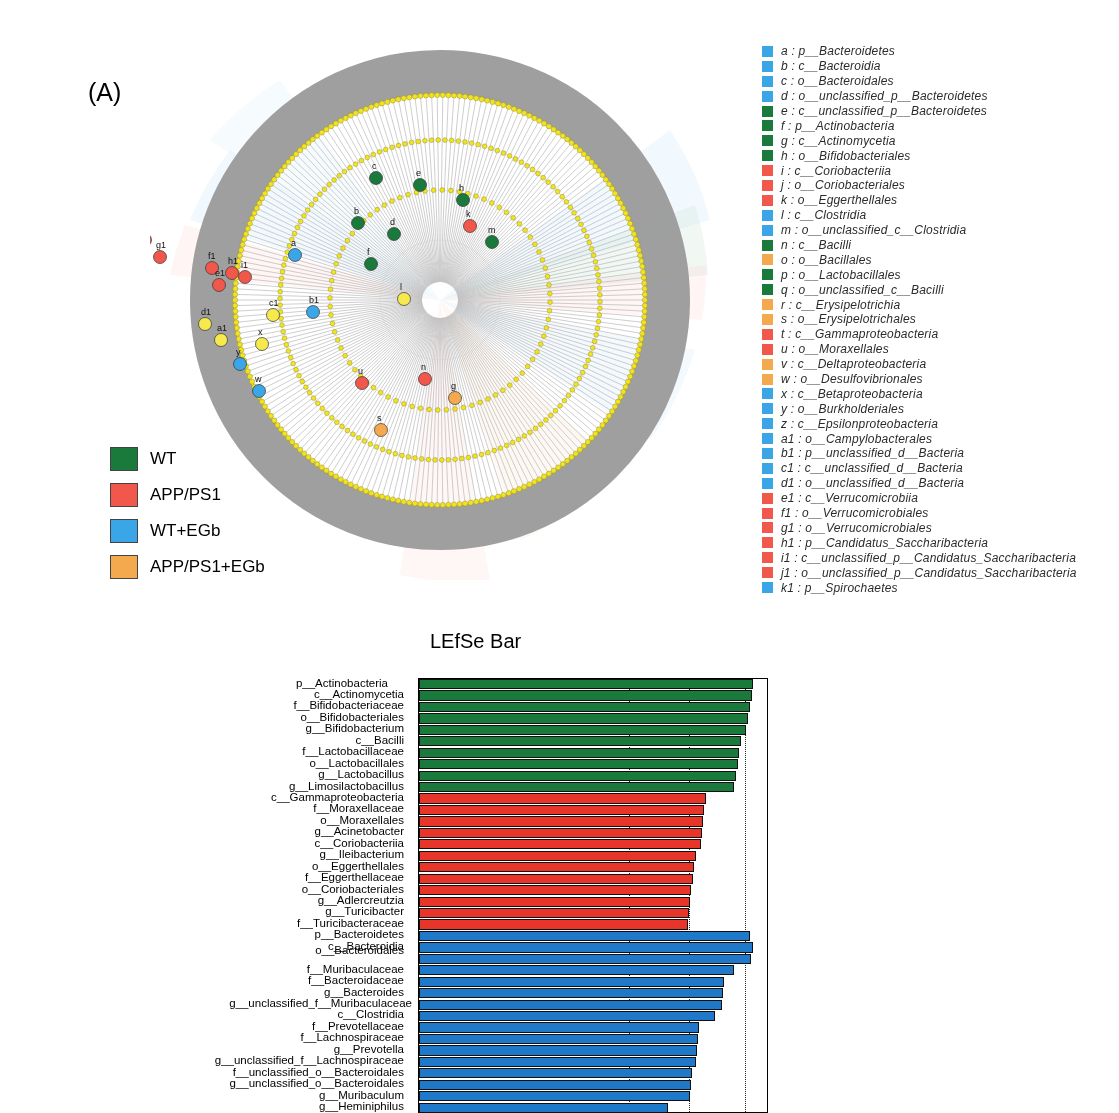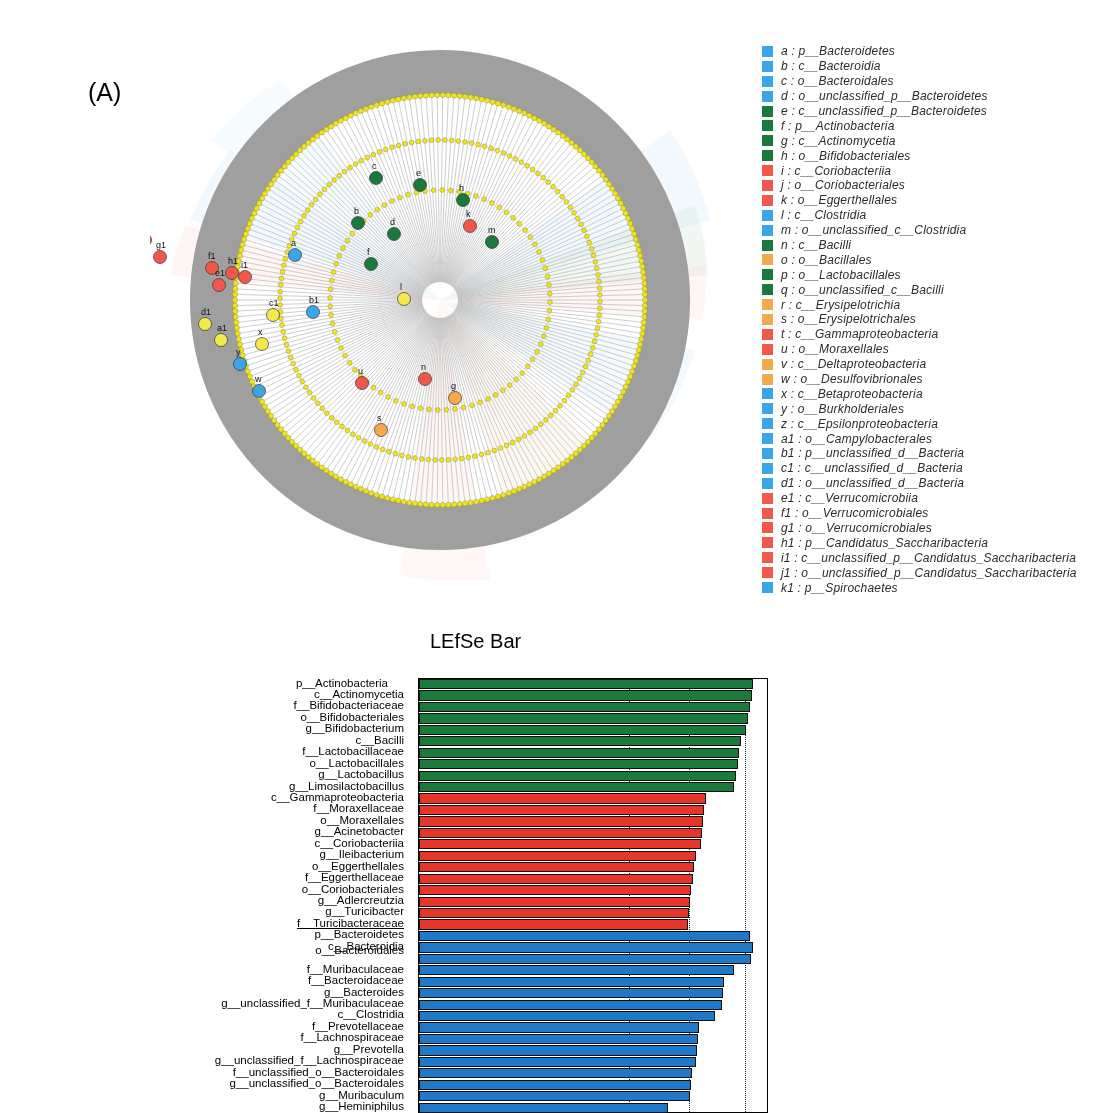--- a/index.html
+++ b/index.html
@@ -825,20 +825,38 @@
           <text x="58" y="239">f1</text>
           <text x="6" y="228">g1</text>
           <text x="78" y="244">h1</text>
           <text x="91" y="248">i1</text>
           <text x="-9" y="211">j1</text>
           <text x="-25" y="196">k1</text>
         </g>
     </svg>
   </div>
 
+  <div id="group-legend">
+    <div class="glrow">
+      <span class="glswatch" style="background:#1a7a3c"></span>
+      <span class="gllabel">WT</span>
+    </div>
+    <div class="glrow">
+      <span class="glswatch" style="background:#f2574c"></span>
+      <span class="gllabel">APP/PS1</span>
+    </div>
+    <div class="glrow">
+      <span class="glswatch" style="background:#3aa6e8"></span>
+      <span class="gllabel">WT+EGb</span>
+    </div>
+    <div class="glrow">
+      <span class="glswatch" style="background:#f5a94e"></span>
+      <span class="gllabel">APP/PS1+EGb</span>
+    </div>
+  </div>
 
   <div id="marker-legend">
       <div class="mlrow">
         <span class="mlsw" style="background: rgb(58, 166, 232);"></span>
         <span class="mltxt">a : p__Bacteroidetes</span>
       </div>
       <div class="mlrow">
         <span class="mlsw" style="background: rgb(58, 166, 232);"></span>
         <span class="mltxt">b : c__Bacteroidia</span>
       </div>
@@ -1004,28 +1022,28 @@
         <div class="barlabel" style="top: 125.421px; height: 10.2474px; line-height: 10.2474px; right: 8px;">f__Moraxellaceae</div>
         <div class="barlabel" style="top: 136.868px; height: 10.2474px; line-height: 10.2474px; right: 8px;">o__Moraxellales</div>
         <div class="barlabel" style="top: 148.316px; height: 10.2474px; line-height: 10.2474px; right: 8px;">g__Acinetobacter</div>
         <div class="barlabel" style="top: 159.763px; height: 10.2474px; line-height: 10.2474px; right: 8px;">c__Coriobacteriia</div>
         <div class="barlabel" style="top: 171.211px; height: 10.2474px; line-height: 10.2474px; right: 8px;">g__Ileibacterium</div>
         <div class="barlabel" style="top: 182.658px; height: 10.2474px; line-height: 10.2474px; right: 8px;">o__Eggerthellales</div>
         <div class="barlabel" style="top: 194.105px; height: 10.2474px; line-height: 10.2474px; right: 8px;">f__Eggerthellaceae</div>
         <div class="barlabel" style="top: 205.553px; height: 10.2474px; line-height: 10.2474px; right: 8px;">o__Coriobacteriales</div>
         <div class="barlabel" style="top: 217px; height: 10.2474px; line-height: 10.2474px; right: 8px;">g__Adlercreutzia</div>
         <div class="barlabel" style="top: 228.447px; height: 10.2474px; line-height: 10.2474px; right: 8px;">g__Turicibacter</div>
-        <div class="barlabel" style="top: 239.895px; height: 10.2474px; line-height: 10.2474px; right: 8px; text-decoration: underline;">f__Turicibacteraceae</div>
+        <div class="barlabel" style="top: 239.895px; height: 10.2474px; line-height: 10.2474px; right: 8px;">f__Turicibacteraceae</div>
         <div class="barlabel" style="top: 251.342px; height: 10.2474px; line-height: 10.2474px; right: 8px;">p__Bacteroidetes</div>
         <div class="barlabel" style="top: 262.789px; height: 10.2474px; line-height: 10.2474px; right: 8px;">c__Bacteroidia</div>
         <div class="barlabel" style="top: 267px; height: 10.2474px; line-height: 10.2474px; right: 8px; text-align: center;">o__Bacteroidales</div>
         <div class="barlabel" style="top: 285.684px; height: 10.2474px; line-height: 10.2474px; right: 8px;">f__Muribaculaceae</div>
         <div class="barlabel" style="top: 297.132px; height: 10.2474px; line-height: 10.2474px; right: 8px;">f__Bacteroidaceae</div>
         <div class="barlabel" style="top: 308.579px; height: 10.2474px; line-height: 10.2474px; right: 8px;">g__Bacteroides</div>
-        <div class="barlabel" style="top: 320.026px; height: 10.2474px; line-height: 10.2474px; right: 8px;">g__unclassified_f__Muribaculaceae</div>
+        <div class="barlabel" style="top: 320.026px; height: 10.2474px; line-height: 10.2474px; right: 0;">g__unclassified_f__Muribaculaceae</div>
         <div class="barlabel" style="top: 331.474px; height: 10.2474px; line-height: 10.2474px; right: 8px;">c__Clostridia</div>
         <div class="barlabel" style="top: 342.921px; height: 10.2474px; line-height: 10.2474px; right: 8px;">f__Prevotellaceae</div>
         <div class="barlabel" style="top: 354.368px; height: 10.2474px; line-height: 10.2474px; right: 8px;">f__Lachnospiraceae</div>
         <div class="barlabel" style="top: 365.816px; height: 10.2474px; line-height: 10.2474px; right: 8px;">g__Prevotella</div>
         <div class="barlabel" style="top: 377.263px; height: 10.2474px; line-height: 10.2474px; right: 8px;">g__unclassified_f__Lachnospiraceae</div>
         <div class="barlabel" style="top: 388.711px; height: 10.2474px; line-height: 10.2474px; right: 8px;">f__unclassified_o__Bacteroidales</div>
         <div class="barlabel" style="top: 400.158px; height: 10.2474px; line-height: 10.2474px; right: 8px;">g__unclassified_o__Bacteroidales</div>
         <div class="barlabel" style="top: 411.605px; height: 10.2474px; line-height: 10.2474px; right: 8px;">g__Muribaculum</div>
         <div class="barlabel" style="top: 423.053px; height: 10.2474px; line-height: 10.2474px; right: 8px;">g__Heminiphilus</div>
       </div>

